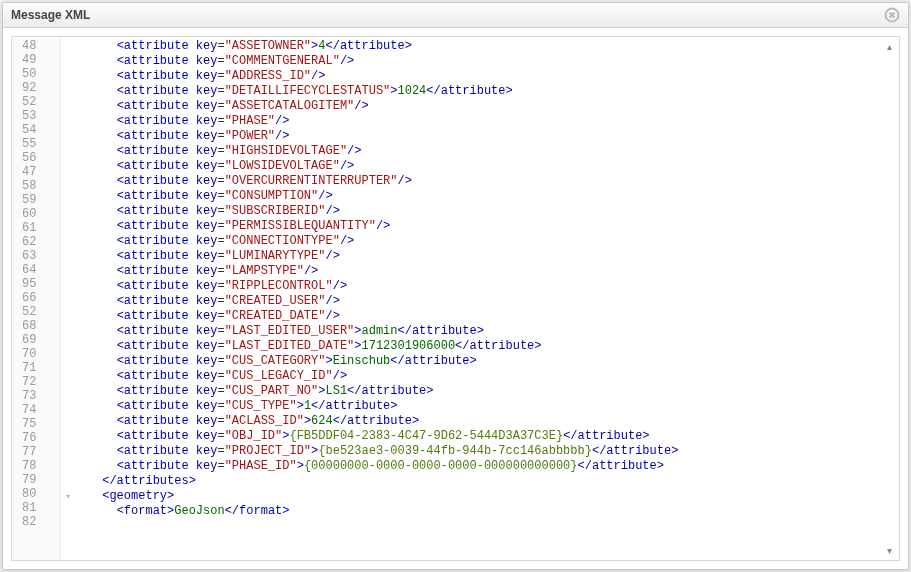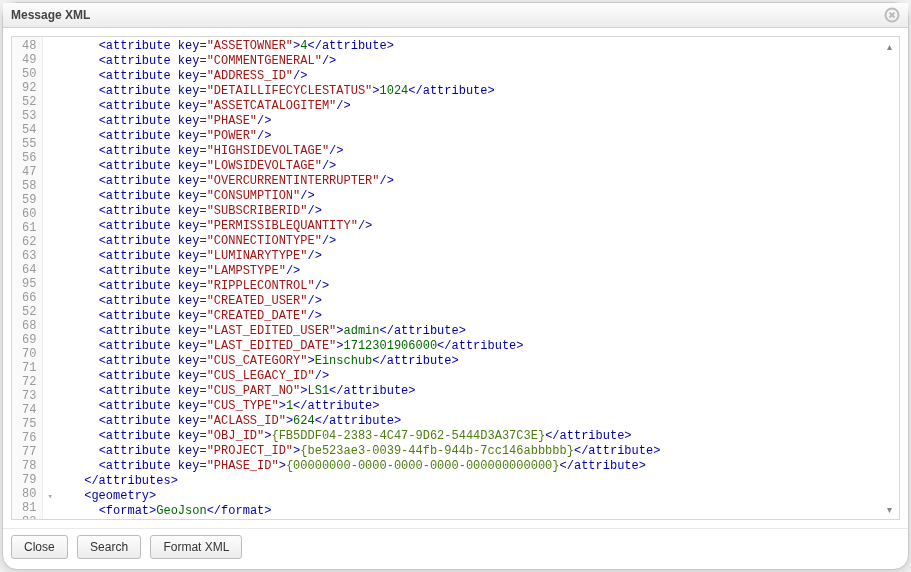--- a/index.html
+++ b/index.html
@@ -15,21 +15,21 @@
     box-sizing: border-box;
   }
   .dialog {
     position: absolute;
     left: 2px;
     top: 2px;
     right: 2px;
     bottom: 2px;
     background: #fff;
     border: 1px solid #c8c8c8;
-    border-radius: 15px;
+    border-radius: 2px;
     box-shadow: 0 2px 8px rgba(0,0,0,0.15);
     display: flex;
     flex-direction: column;
   }
   .titlebar {
     background: linear-gradient(#fdfdfd,#ececec);
     border-bottom: 1px solid #d0d0d0;
     padding: 4px 8px;
     display: flex;
     align-items: center;
@@ -58,21 +58,21 @@
   .editor-inner {
     flex: 1;
     overflow: auto;
     display: flex;
   }
   .gutter {
     flex: 0 0 auto;
     background: #fafafa;
     color: #9a9a9a;
     text-align: right;
-    padding: 2px 6px 2px 10px;
+    padding: 2px 24px 2px 10px;
     font-family: "Courier New", monospace;
     font-size: 12px;
     line-height: 14px;
     user-select: none;
     border-right: 1px solid #eee;
   }
   .code {
     position: relative;
     flex: 1;
     font-family: "Courier New", monospace;
@@ -172,19 +172,14 @@
           <div>78</div>
           <div>79</div>
           <div>80</div>
           <div>81</div>
           <div>82</div>
         </div>
       <div class="code" id="code"><div class="line"><span class="fold-line"> </span>      <span class="cm-tag">&lt;attribute</span> <span class="cm-attrname">key</span>=<span class="cm-attrval">"ASSETOWNER"</span><span class="cm-tag">&gt;</span><span class="cm-text">4</span><span class="cm-tag">&lt;/attribute&gt;</span></div><div class="line"><span class="fold-line"> </span>      <span class="cm-tag">&lt;attribute</span> <span class="cm-attrname">key</span>=<span class="cm-attrval">"COMMENTGENERAL"</span><span class="cm-tag">/&gt;</span></div><div class="line"><span class="fold-line"> </span>      <span class="cm-tag">&lt;attribute</span> <span class="cm-attrname">key</span>=<span class="cm-attrval">"ADDRESS_ID"</span><span class="cm-tag">/&gt;</span></div><div class="line"><span class="fold-line"> </span>      <span class="cm-tag">&lt;attribute</span> <span class="cm-attrname">key</span>=<span class="cm-attrval">"DETAILLIFECYCLESTATUS"</span><span class="cm-tag">&gt;</span><span class="cm-text">1024</span><span class="cm-tag">&lt;/attribute&gt;</span></div><div class="line"><span class="fold-line"> </span>      <span class="cm-tag">&lt;attribute</span> <span class="cm-attrname">key</span>=<span class="cm-attrval">"ASSETCATALOGITEM"</span><span class="cm-tag">/&gt;</span></div><div class="line"><span class="fold-line"> </span>      <span class="cm-tag">&lt;attribute</span> <span class="cm-attrname">key</span>=<span class="cm-attrval">"PHASE"</span><span class="cm-tag">/&gt;</span></div><div class="line"><span class="fold-line"> </span>      <span class="cm-tag">&lt;attribute</span> <span class="cm-attrname">key</span>=<span class="cm-attrval">"POWER"</span><span class="cm-tag">/&gt;</span></div><div class="line"><span class="fold-line"> </span>      <span class="cm-tag">&lt;attribute</span> <span class="cm-attrname">key</span>=<span class="cm-attrval">"HIGHSIDEVOLTAGE"</span><span class="cm-tag">/&gt;</span></div><div class="line"><span class="fold-line"> </span>      <span class="cm-tag">&lt;attribute</span> <span class="cm-attrname">key</span>=<span class="cm-attrval">"LOWSIDEVOLTAGE"</span><span class="cm-tag">/&gt;</span></div><div class="line"><span class="fold-line"> </span>      <span class="cm-tag">&lt;attribute</span> <span class="cm-attrname">key</span>=<span class="cm-attrval">"OVERCURRENTINTERRUPTER"</span><span class="cm-tag">/&gt;</span></div><div class="line"><span class="fold-line"> </span>      <span class="cm-tag">&lt;attribute</span> <span class="cm-attrname">key</span>=<span class="cm-attrval">"CONSUMPTION"</span><span class="cm-tag">/&gt;</span></div><div class="line"><span class="fold-line"> </span>      <span class="cm-tag">&lt;attribute</span> <span class="cm-attrname">key</span>=<span class="cm-attrval">"SUBSCRIBERID"</span><span class="cm-tag">/&gt;</span></div><div class="line"><span class="fold-line"> </span>      <span class="cm-tag">&lt;attribute</span> <span class="cm-attrname">key</span>=<span class="cm-attrval">"PERMISSIBLEQUANTITY"</span><span class="cm-tag">/&gt;</span></div><div class="line"><span class="fold-line"> </span>      <span class="cm-tag">&lt;attribute</span> <span class="cm-attrname">key</span>=<span class="cm-attrval">"CONNECTIONTYPE"</span><span class="cm-tag">/&gt;</span></div><div class="line"><span class="fold-line"> </span>      <span class="cm-tag">&lt;attribute</span> <span class="cm-attrname">key</span>=<span class="cm-attrval">"LUMINARYTYPE"</span><span class="cm-tag">/&gt;</span></div><div class="line"><span class="fold-line"> </span>      <span class="cm-tag">&lt;attribute</span> <span class="cm-attrname">key</span>=<span class="cm-attrval">"LAMPSTYPE"</span><span class="cm-tag">/&gt;</span></div><div class="line"><span class="fold-line"> </span>      <span class="cm-tag">&lt;attribute</span> <span class="cm-attrname">key</span>=<span class="cm-attrval">"RIPPLECONTROL"</span><span class="cm-tag">/&gt;</span></div><div class="line"><span class="fold-line"> </span>      <span class="cm-tag">&lt;attribute</span> <span class="cm-attrname">key</span>=<span class="cm-attrval">"CREATED_USER"</span><span class="cm-tag">/&gt;</span></div><div class="line"><span class="fold-line"> </span>      <span class="cm-tag">&lt;attribute</span> <span class="cm-attrname">key</span>=<span class="cm-attrval">"CREATED_DATE"</span><span class="cm-tag">/&gt;</span></div><div class="line"><span class="fold-line"> </span>      <span class="cm-tag">&lt;attribute</span> <span class="cm-attrname">key</span>=<span class="cm-attrval">"LAST_EDITED_USER"</span><span class="cm-tag">&gt;</span><span class="cm-text">admin</span><span class="cm-tag">&lt;/attribute&gt;</span></div><div class="line"><span class="fold-line"> </span>      <span class="cm-tag">&lt;attribute</span> <span class="cm-attrname">key</span>=<span class="cm-attrval">"LAST_EDITED_DATE"</span><span class="cm-tag">&gt;</span><span class="cm-text">1712301906000</span><span class="cm-tag">&lt;/attribute&gt;</span></div><div class="line"><span class="fold-line"> </span>      <span class="cm-tag">&lt;attribute</span> <span class="cm-attrname">key</span>=<span class="cm-attrval">"CUS_CATEGORY"</span><span class="cm-tag">&gt;</span><span class="cm-text">Einschub</span><span class="cm-tag">&lt;/attribute&gt;</span></div><div class="line"><span class="fold-line"> </span>      <span class="cm-tag">&lt;attribute</span> <span class="cm-attrname">key</span>=<span class="cm-attrval">"CUS_LEGACY_ID"</span><span class="cm-tag">/&gt;</span></div><div class="line"><span class="fold-line"> </span>      <span class="cm-tag">&lt;attribute</span> <span class="cm-attrname">key</span>=<span class="cm-attrval">"CUS_PART_NO"</span><span class="cm-tag">&gt;</span><span class="cm-text">LS1</span><span class="cm-tag">&lt;/attribute&gt;</span></div><div class="line"><span class="fold-line"> </span>      <span class="cm-tag">&lt;attribute</span> <span class="cm-attrname">key</span>=<span class="cm-attrval">"CUS_TYPE"</span><span class="cm-tag">&gt;</span><span class="cm-text">1</span><span class="cm-tag">&lt;/attribute&gt;</span></div><div class="line"><span class="fold-line"> </span>      <span class="cm-tag">&lt;attribute</span> <span class="cm-attrname">key</span>=<span class="cm-attrval">"ACLASS_ID"</span><span class="cm-tag">&gt;</span><span class="cm-text">624</span><span class="cm-tag">&lt;/attribute&gt;</span></div><div class="line"><span class="fold-line"> </span>      <span class="cm-tag">&lt;attribute</span> <span class="cm-attrname">key</span>=<span class="cm-attrval">"OBJ_ID"</span><span class="cm-tag">&gt;</span><span class="cm-text"><span class="cm-brace">{FB5DDF04-2383-4C47-9D62-5444D3A37C3E}</span></span><span class="cm-tag">&lt;/attribute&gt;</span></div><div class="line"><span class="fold-line"> </span>      <span class="cm-tag">&lt;attribute</span> <span class="cm-attrname">key</span>=<span class="cm-attrval">"PROJECT_ID"</span><span class="cm-tag">&gt;</span><span class="cm-text"><span class="cm-brace">{be523ae3-0039-44fb-944b-7cc146abbbbb}</span></span><span class="cm-tag">&lt;/attribute&gt;</span></div><div class="line"><span class="fold-line"> </span>      <span class="cm-tag">&lt;attribute</span> <span class="cm-attrname">key</span>=<span class="cm-attrval">"PHASE_ID"</span><span class="cm-tag">&gt;</span><span class="cm-text"><span class="cm-brace">{00000000-0000-0000-0000-000000000000}</span></span><span class="cm-tag">&lt;/attribute&gt;</span></div><div class="line"><span class="fold-line"> </span>    <span class="cm-tag">&lt;/attributes&gt;</span></div><div class="line"><span class="fold-line">▾</span>    <span class="cm-tag">&lt;geometry&gt;</span></div><div class="line"><span class="fold-line"> </span>      <span class="cm-tag">&lt;format</span><span class="cm-tag">&gt;</span><span class="cm-text">GeoJson</span><span class="cm-tag">&lt;/format&gt;</span></div></div>
     </div>
   </div>
 
-  <div class="buttonbar">
-    <button>Close</button>
-    <button>Search</button>
-    <button>Format XML</button>
-  </div>
 
 </div>
 
 </body></html>

